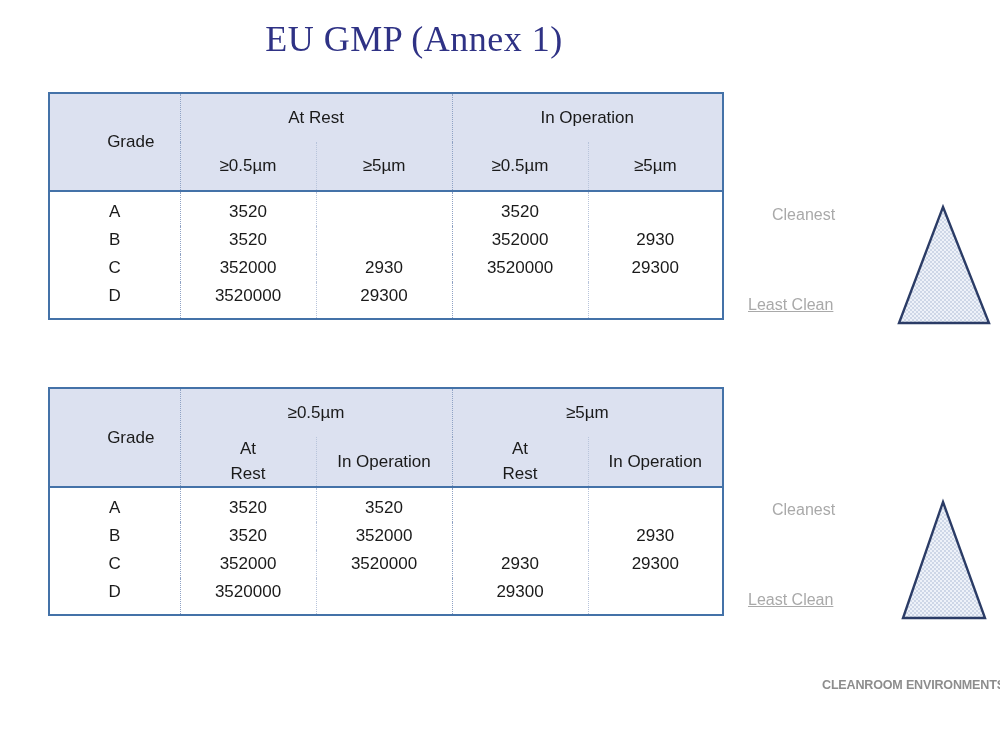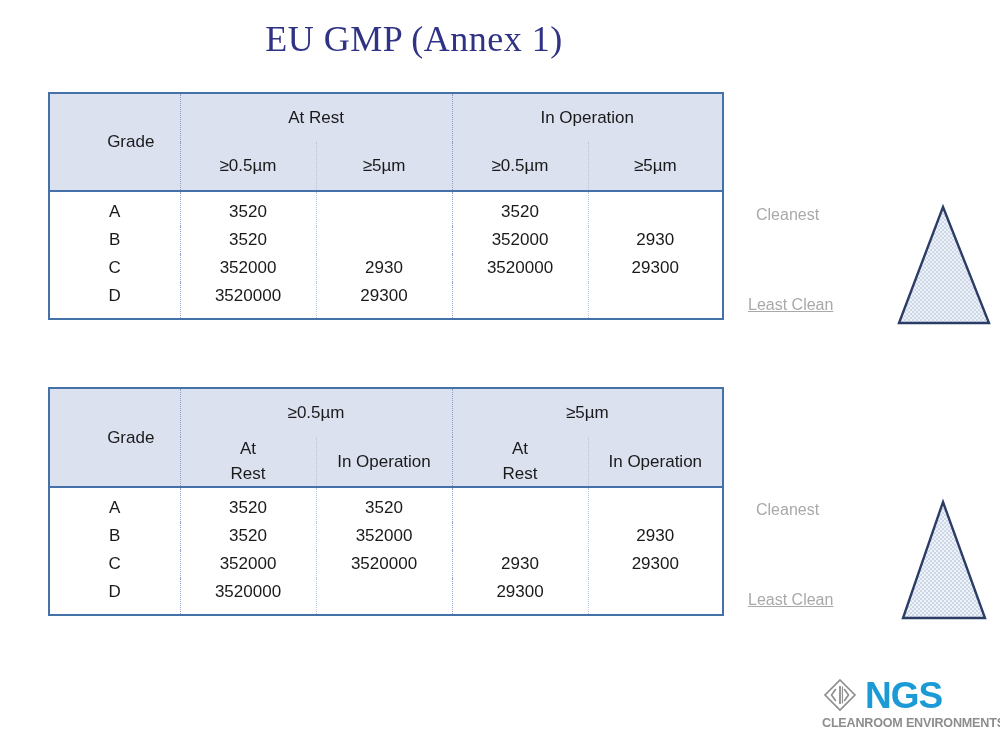--- a/index.html
+++ b/index.html
@@ -96,21 +96,21 @@
   .tri-group { position: absolute; }
   #triangle-group-one { top: 195px; left: 748px; width: 248px; height: 140px; }
   #triangle-group-two { top: 490px; left: 748px; width: 248px; height: 140px; }
 
   .tri-label {
     position: absolute;
     font-size: 16px;
     color: #a9a9a9;
     white-space: nowrap;
   }
-  .tri-label.top { top: 11px; left: 8px; }
+  .tri-label.top { top: 11px; left: 24px; }
   .tri-label.bottom { top: 101px; left: 0px; text-decoration: underline; }
 
   .tri-svg { position: absolute; right: 0; top: 0; }
 
   
   #ngs-logo {
     position: absolute;
     left: 822px;
     top: 676px;
     width: 172px;
@@ -281,24 +281,14 @@
         <rect width="4" height="4" fill="#eef2f9"></rect>
         <circle cx="1" cy="1" r="0.75" fill="#9fb0cc"></circle>
         <circle cx="3" cy="3" r="0.75" fill="#9fb0cc"></circle>
       </pattern>
     </defs>
     <polygon points="47,12 89,128 7,128" fill="url(#dots2)" stroke="#2b3c66" stroke-width="2.4" stroke-linejoin="miter"></polygon>
   </svg>
 </div>
 
 <div id="ngs-logo">
-  <div class="logo-top">
-    <svg width="36" height="36" viewBox="0 0 36 36">
-      <polygon points="18,3 33,18 18,33 3,18" fill="none" stroke="#8d8d8d" stroke-width="1.6"></polygon>
-      <path d="M13.5 12.5 L9.5 18 L13.5 23.5" fill="none" stroke="#8d8d8d" stroke-width="1.6" stroke-linecap="round" stroke-linejoin="round"></path>
-      <path d="M22.5 12.5 L26.5 18 L22.5 23.5" fill="none" stroke="#8d8d8d" stroke-width="1.6" stroke-linecap="round" stroke-linejoin="round"></path>
-      <line x1="18" y1="9" x2="18" y2="27" stroke="#8d8d8d" stroke-width="1.8"></line>
-      <line x1="20.4" y1="9.6" x2="20.4" y2="26.4" stroke="#8d8d8d" stroke-width="1.1"></line>
-    </svg>
-    <span class="logo-word">NGS</span>
-  </div>
   <div class="logo-sub">CLEANROOM ENVIRONMENTS</div>
 </div>
 
 </body></html>

